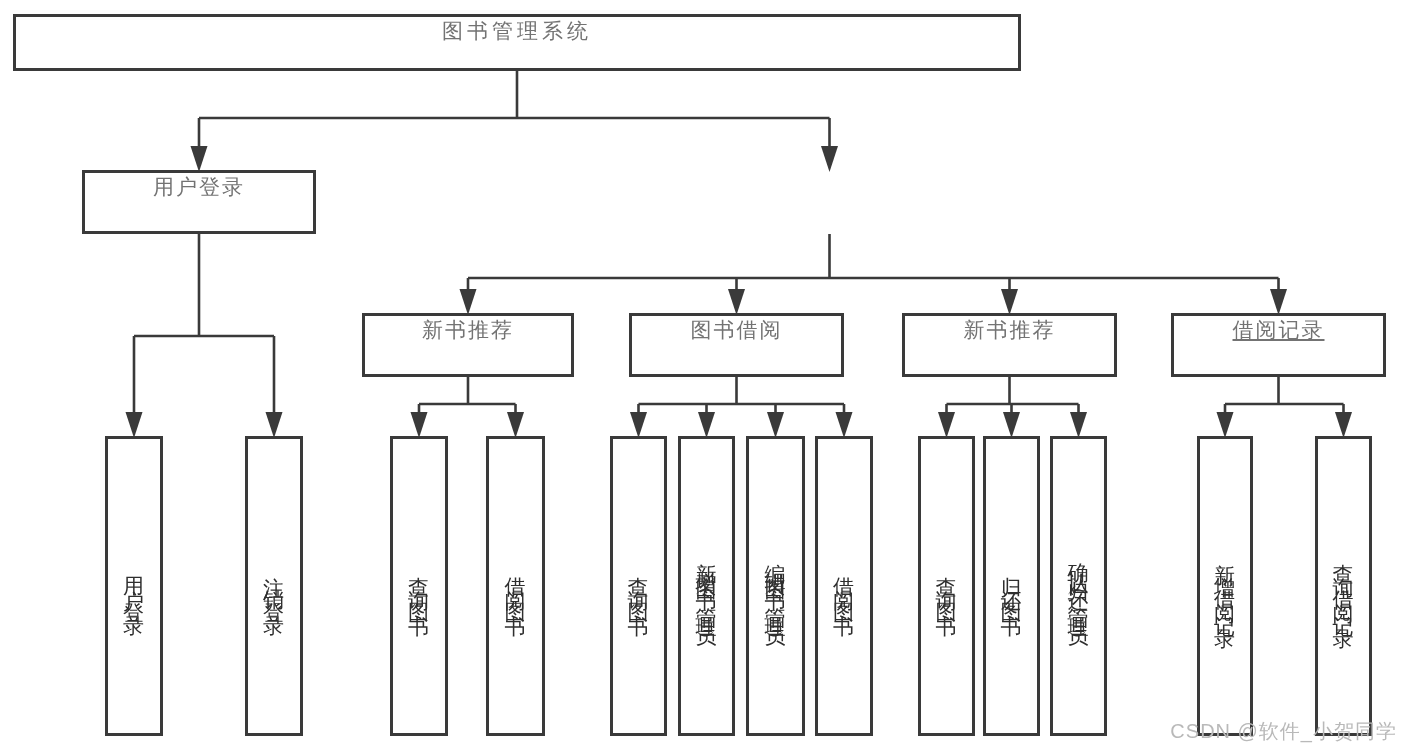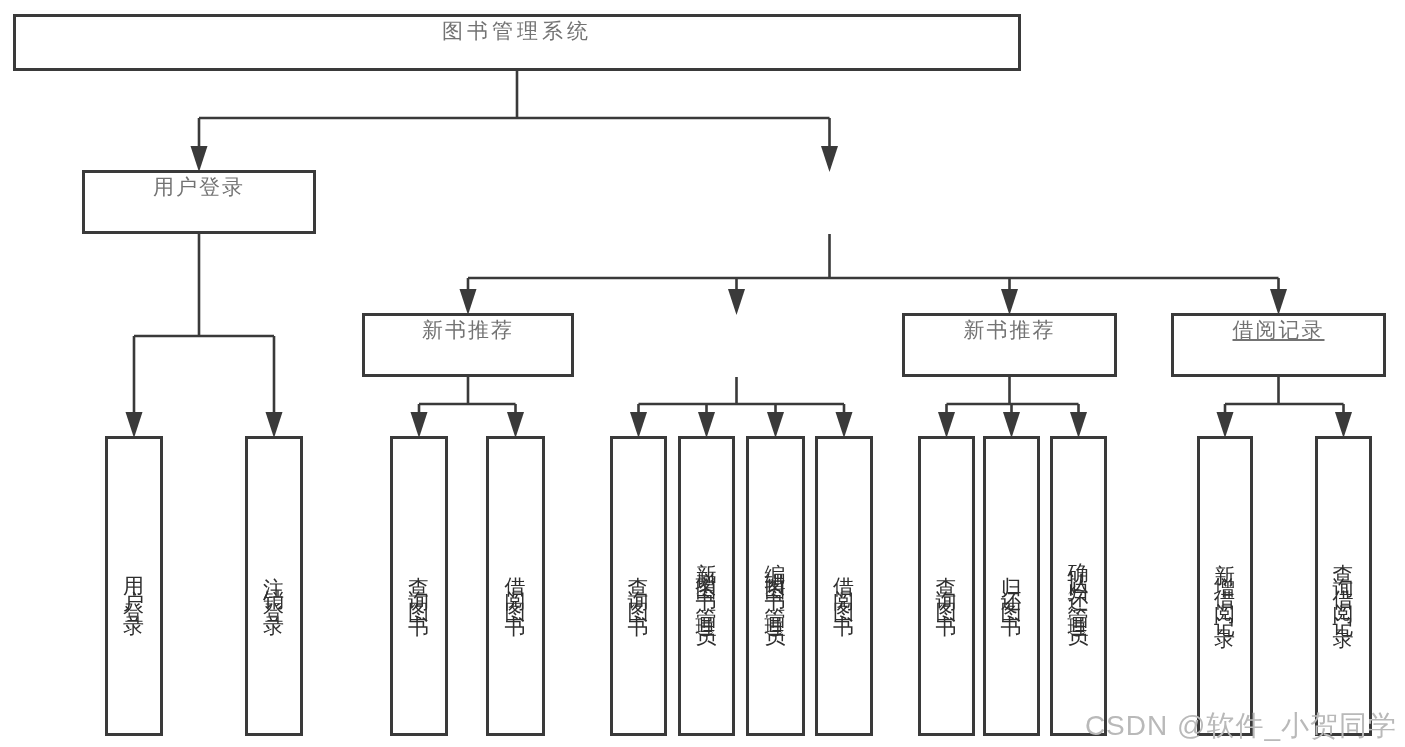--- a/index.html
+++ b/index.html
@@ -49,21 +49,21 @@
     font-size: 21px;
     writing-mode: vertical-rl;
     letter-spacing: 13px;
     line-height: 1;
   }
   .leaf.tight { letter-spacing: 9px; }
   .watermark {
     position: absolute;
     right: 8px;
     bottom: 2px;
-    font-size: 28px;
+    font-size: 20px;
     letter-spacing: 1px;
     color: #b9b9b9;
     z-index: 5;
   }
 </style>
 </head>
 <body>
 
 <div class="stage">
 
@@ -101,20 +101,23 @@
   <div class="node root-box" style="left:13px; top:14px; width:1008px; height:57px;">
     <span>图书管理系统</span>
   </div>
 
   <div class="node" style="left:82px; top:170px; width:234px; height:64px;">
     <span>用户登录</span>
   </div>
 
   <div class="node" style="left:362px; top:313px; width:212px; height:64px;">
     <span>新书推荐</span>
+  </div>
+  <div class="node" style="left:629px; top:313px; width:215px; height:64px;">
+    <span>图书借阅</span>
   </div>
   <div class="node" style="left:902px; top:313px; width:215px; height:64px;">
     <span>新书推荐</span>
   </div>
   <div class="node" style="left:1171px; top:313px; width:215px; height:64px;text-decoration:underline;">
     <span>借阅记录</span>
   </div>
 
   <div class="leaf" style="left:105px; width:58px;">
     <span>用户登录</span>

